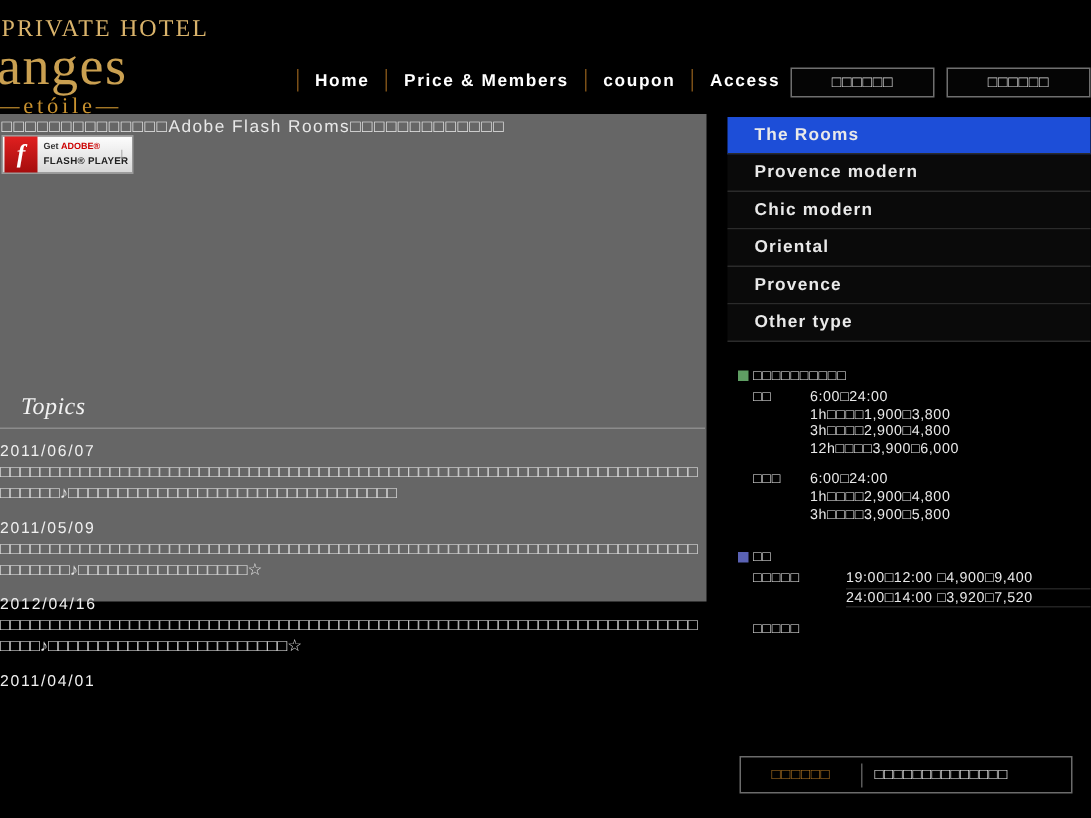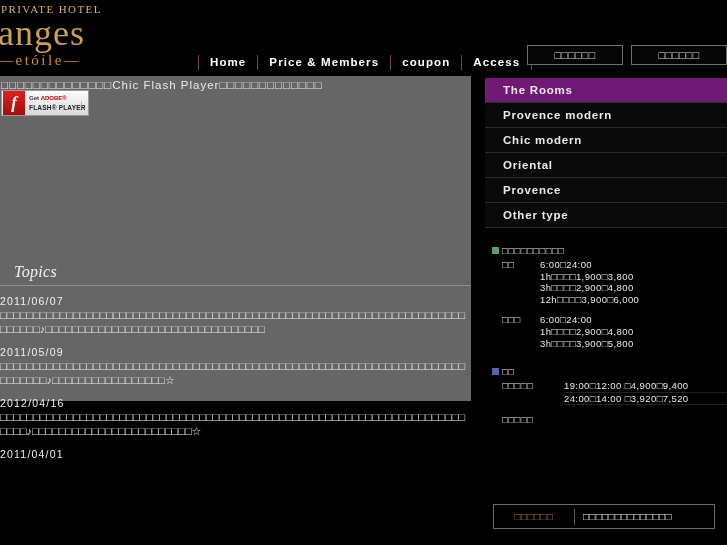--- a/index.html
+++ b/index.html
@@ -25,26 +25,27 @@
     background: #000000;
   }
   #logo {
     position: absolute;
     left: 0; top: 2px;
     width: 180px;
     color: #c9922f;
   }
   #logo .logo-top {
     font-family: "Liberation Serif", serif;
-    font-size: 11px;
+    font-size: 16px;
     letter-spacing: 1.4px;
     color: #d9b36b;
     margin-left: 1px;
     line-height: 14px;
     white-space: nowrap;
+    margin-top: 11px;
   }
   #logo .logo-main {
     font-family: "Liberation Serif", serif;
     font-size: 36px;
     letter-spacing: 1px;
     color: #caa051;
     line-height: 34px;
     margin-left: -2px;
   }
   #logo .logo-sub {
@@ -56,21 +57,21 @@
     margin-left: -2px;
     white-space: nowrap;
   }
 
   #mainnav {
     position: absolute;
     left: 196px;
     top: 46px;
     height: 24px;
     display: flex;
-    align-items: flex-end;
+    align-items: flex-start;
   }
   #mainnav .sep {
     display: inline-block;
     width: 1px;
     height: 15px;
     background: #7a4f17;
     margin: 0 2px;
   }
   #mainnav .navitem {
     display: inline-block;
@@ -235,21 +236,21 @@
     align-items: center;
     padding-left: 18px;
     box-sizing: border-box;
     font-size: 11.5px;
     font-weight: bold;
     letter-spacing: 0.8px;
     color: #e9e9e9;
     border-bottom: 1px solid #2b2b2b;
     background: #0a0a0a;
   }
-  .sb-item.active { background: #701a75; }
+  .sb-item.active { background: #1d4ed8; }
 
   .price-block {
     margin-top: 17px;
     padding-left: 7px;
     font-size: 9.5px;
     color: #e9e9e9;
   }
   .price-head {
     display: flex;
     align-items: center;
@@ -345,21 +346,21 @@
     <div class="hbtn">□□□□□□</div>
     <div class="hbtn">□□□□□□</div>
   </div>
 
 </div>
 
 <div id="maincol">
 
   <div id="flashnotice">
     <div class="fn-text">
-      <span>□□□□□□□□□□□□□□</span><span>Chic Flash Player</span><span>□□□□□□□□□□□□□</span>
+      <span>□□□□□□□□□□□□□□</span><span>Adobe Flash Rooms</span><span>□□□□□□□□□□□□□</span>
     </div>
 
     <div id="flashbadge">
       <div class="fb-logo">f</div>
       <div class="fb-txt">
         <div class="fb-l1"><span>Get </span><b>ADOBE®</b></div>
         <div class="fb-l2">FLASH® PLAYER</div>
       </div>
       <div class="fb-arrow">↓</div>
     </div>

